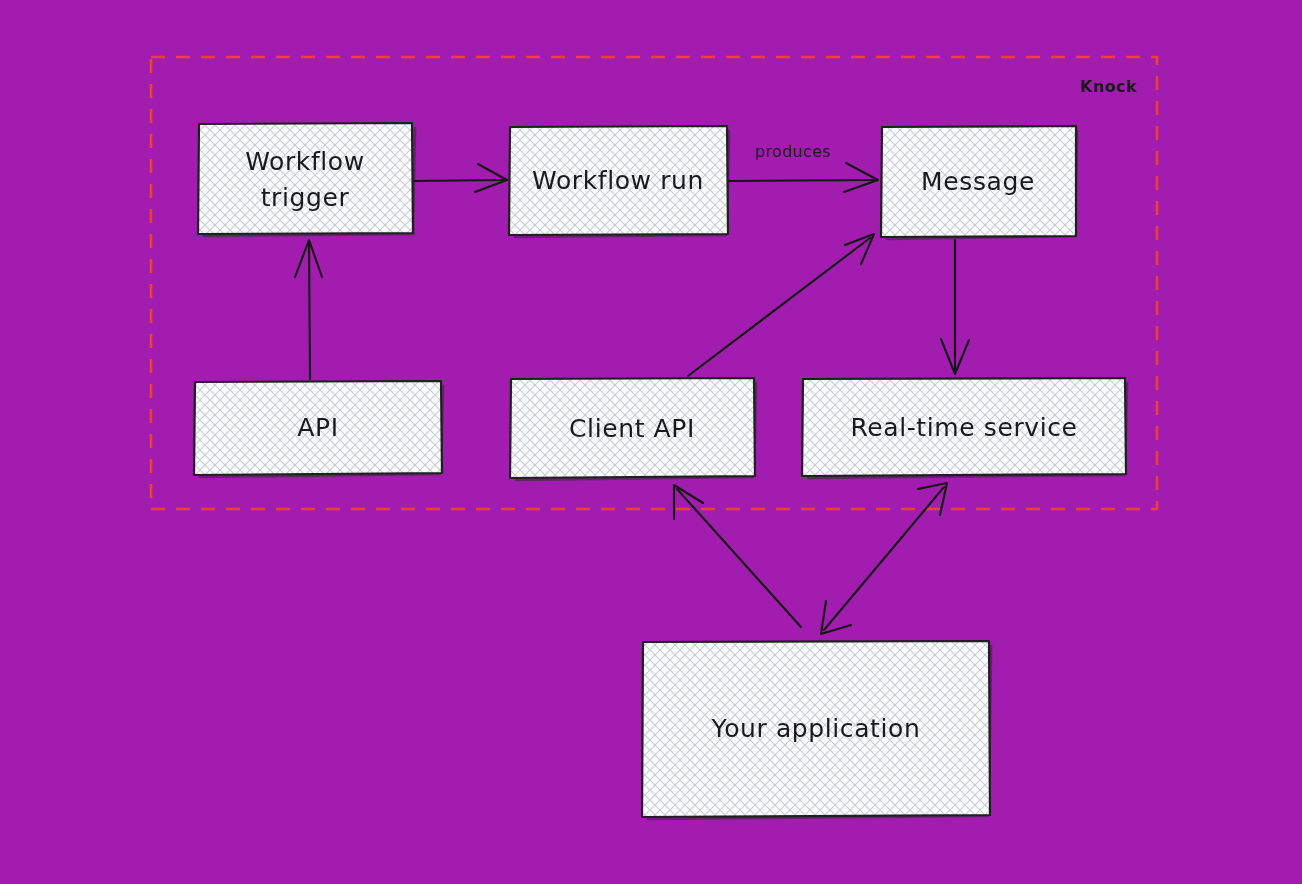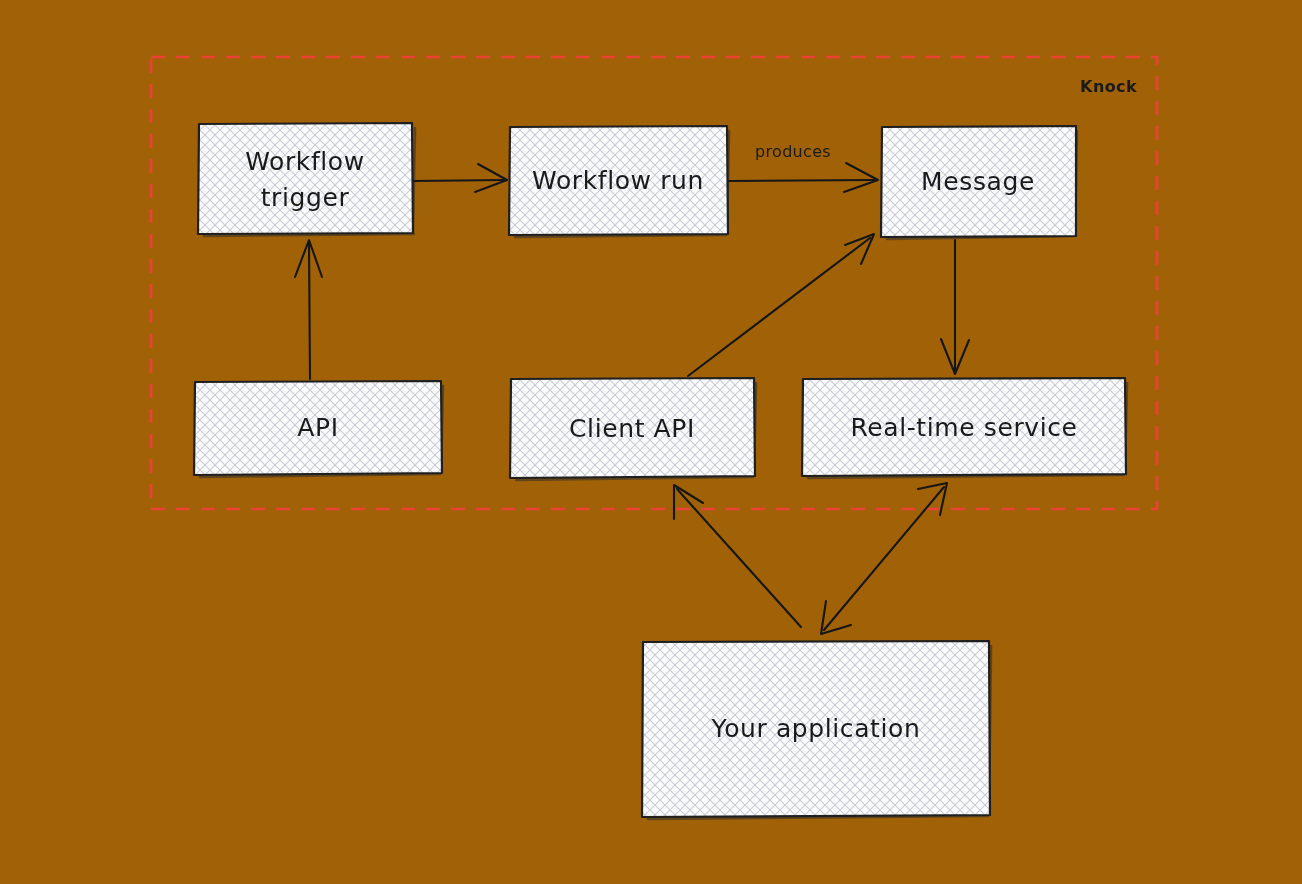--- a/index.html
+++ b/index.html
@@ -11,21 +11,21 @@
   body {
     width: 1302px;
     height: 884px;
     font-family: "DejaVu Sans", sans-serif;
     overflow: hidden;
   }
   #diagram-root {
     position: relative;
     width: 1302px;
     height: 884px;
-    background: #a16207;
+    background: #a21caf;
   }
   svg#diagram-svg {
     display: block;
     width: 1302px;
     height: 884px;
   }
   .box-label,
   .edge-label,
   .group-label {
     font-family: "DejaVu Sans", sans-serif;

